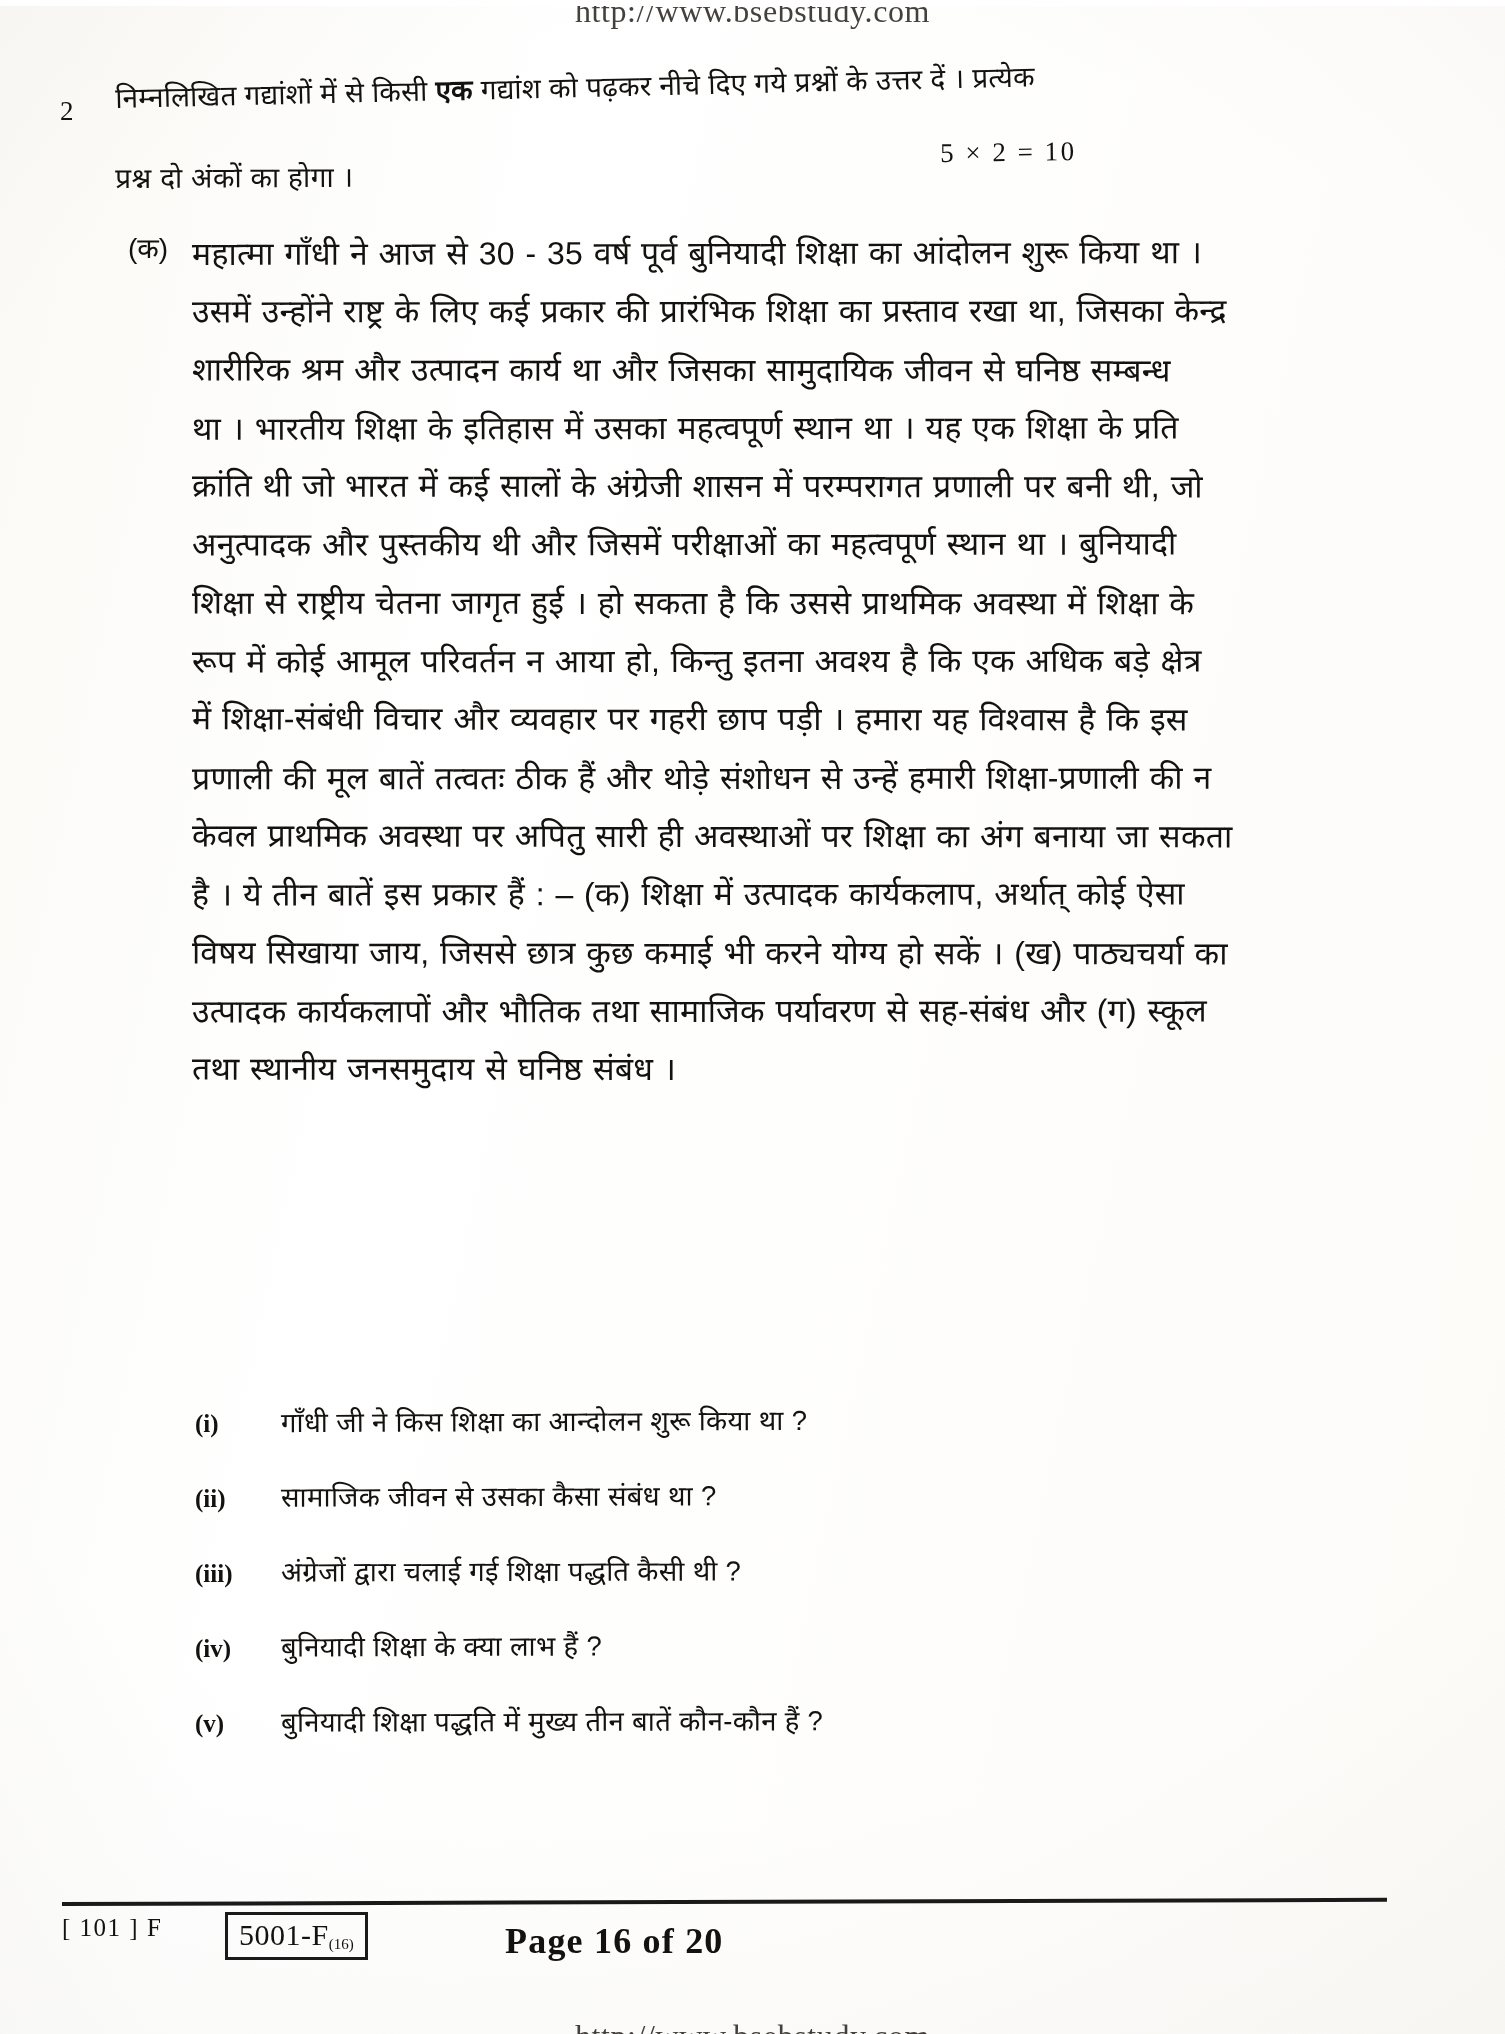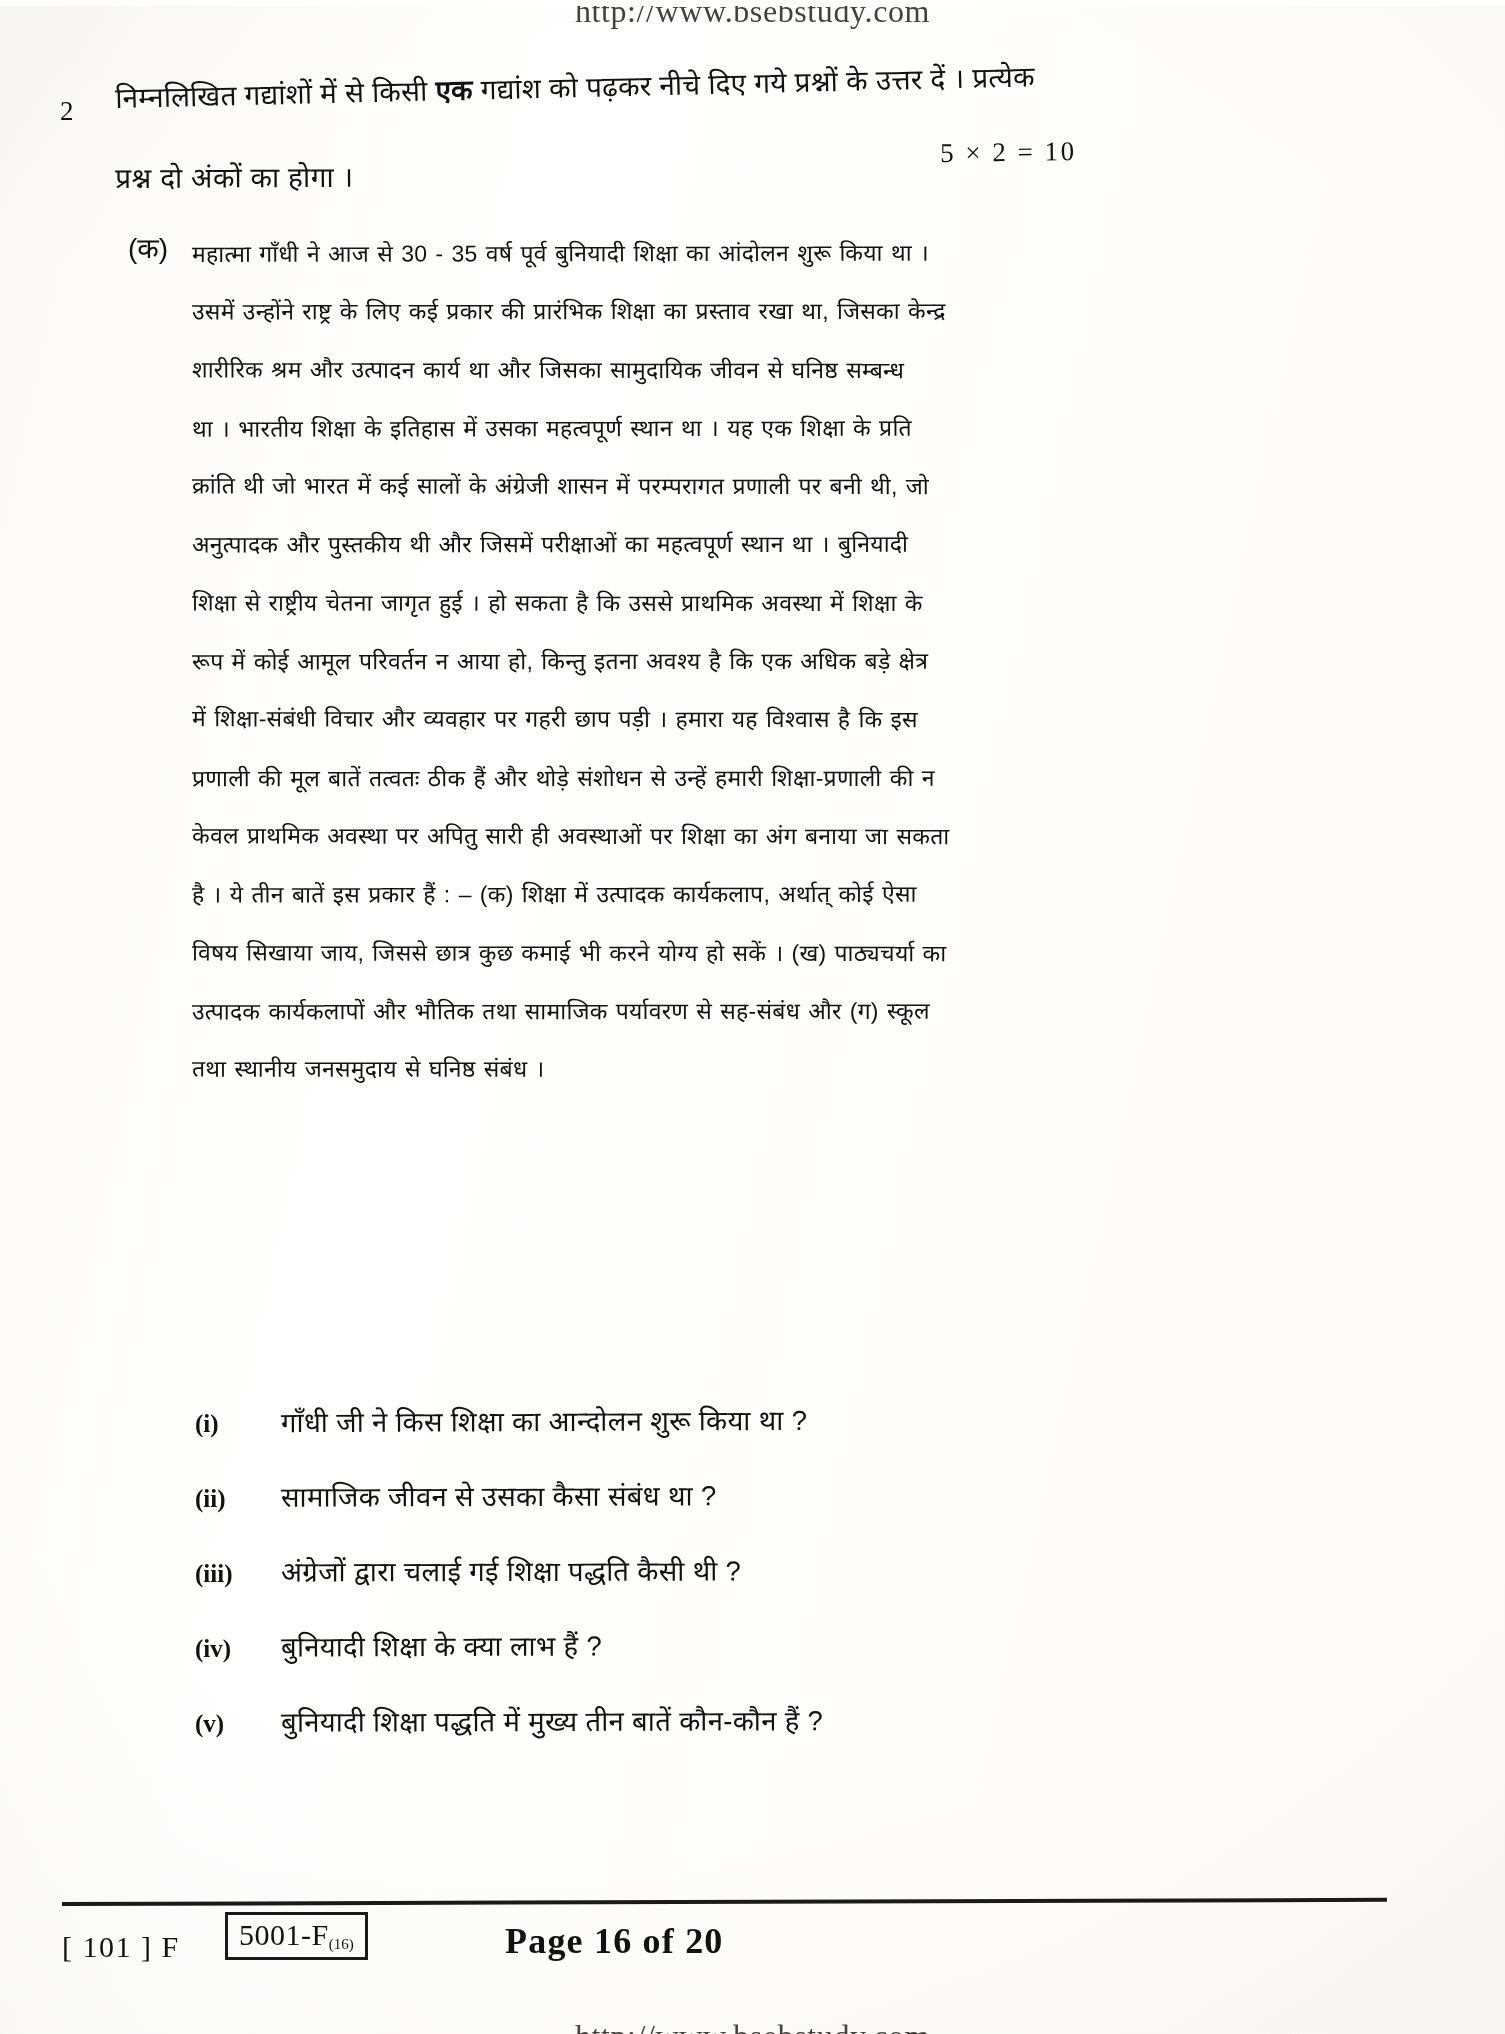--- a/index.html
+++ b/index.html
@@ -114,21 +114,21 @@
     left: 128px;
     top: 222px;
     font-size: 28px;
     font-family: "Liberation Sans", "DejaVu Sans", sans-serif;
   }
   .passage {
     position: absolute;
     left: 192px;
     top: 218px;
     width: 1092px;
-    font-size: 23px;
+    font-size: 32px;
     font-family: "Liberation Sans", "DejaVu Sans", sans-serif;
     line-height: 58.3px;
     text-align: justify;
     text-justify: inter-word;
     letter-spacing: 0.25px;
     word-spacing: 1.5px;
   }
   .passage .ln {
     display: block;
     white-space: nowrap;
@@ -202,22 +202,22 @@
     position: absolute;
     left: 62px;
     top: 1908px;
     width: 1330px;
     height: 60px;
     font-family: "Liberation Serif", "DejaVu Serif", serif;
   }
   .foot-code {
     position: absolute;
     left: 0;
-    top: 16px;
-    font-size: 30px;
+    top: 0;
+    font-size: 25px;
     letter-spacing: 1.5px;
     white-space: nowrap;
   }
   .foot-box {
     position: absolute;
     left: 163px;
     top: -2px;
     border: 3px solid #1a1a1a;
     padding: 3px 11px 5px 11px;
     font-size: 30px;

